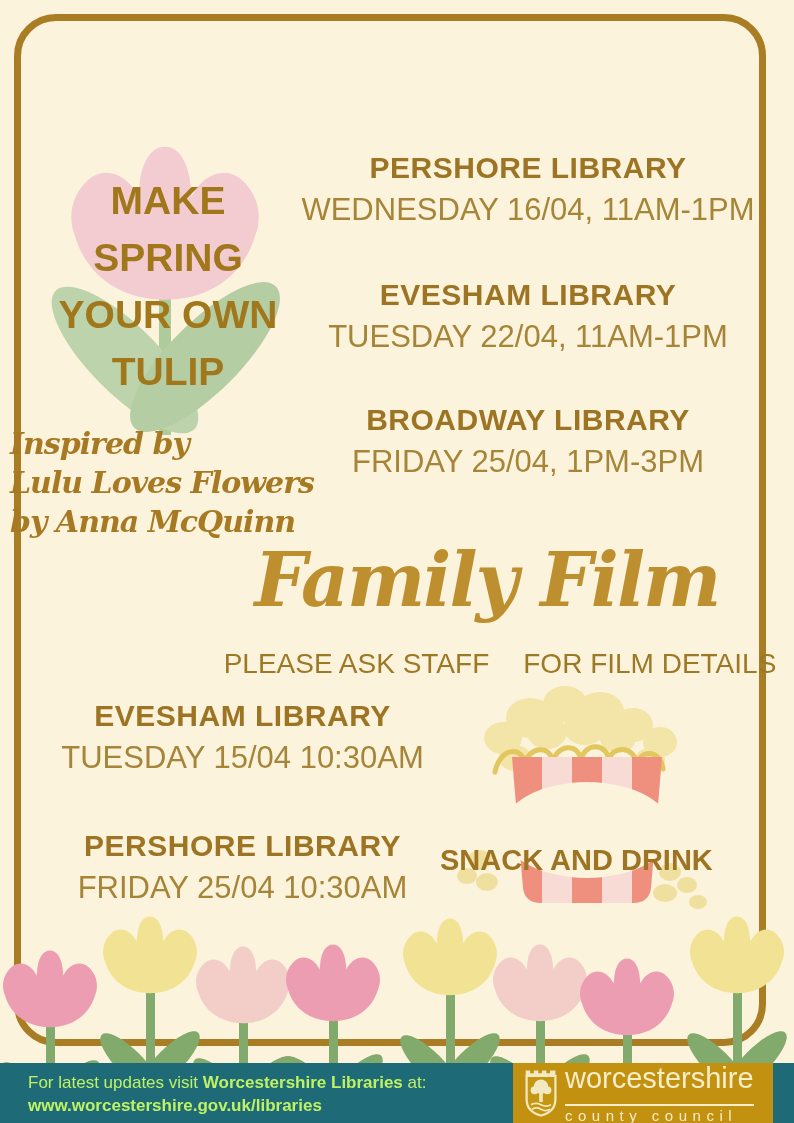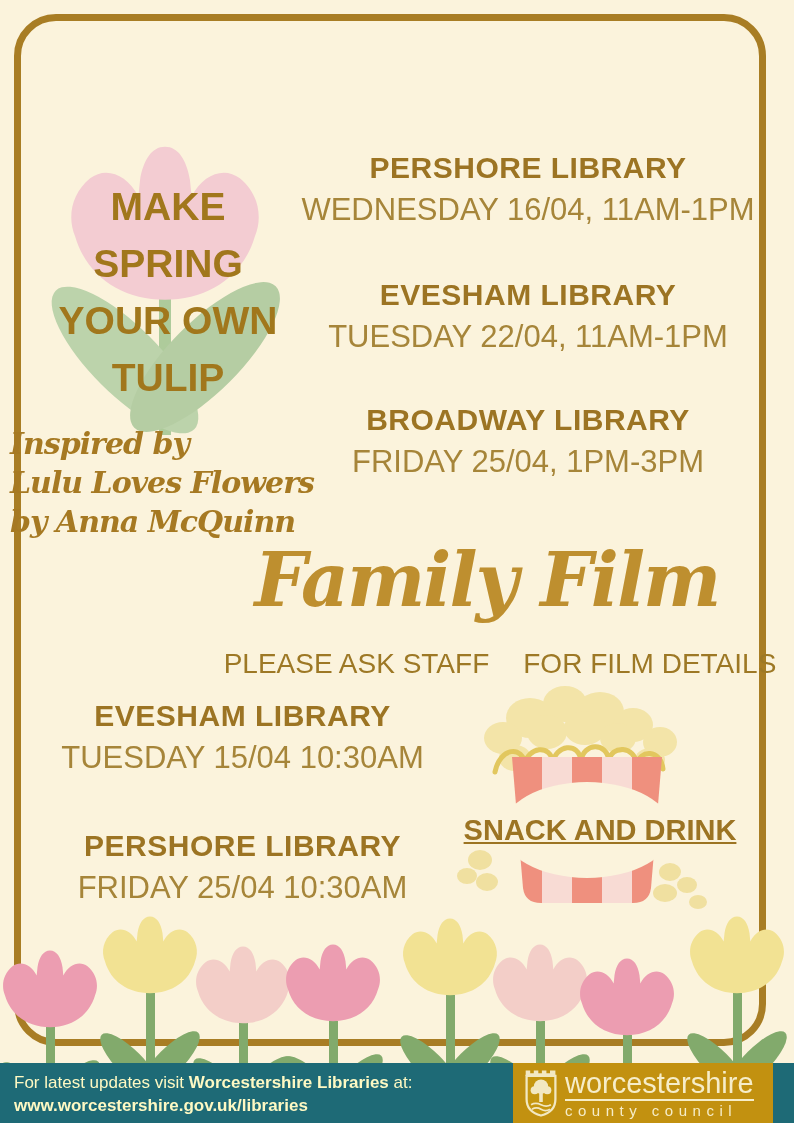--- a/index.html
+++ b/index.html
@@ -12,59 +12,59 @@
 
   
   .script{font-family:"DejaVu Serif",serif;font-style:italic;font-weight:bold;color:#BE8F2F;letter-spacing:-2px;}
   .poster-title{position:absolute;left:14px;top:38px;width:766px;text-align:center;font-size:78px;line-height:1;z-index:3;}
 
   
   .big-tulip{position:absolute;left:25px;top:125px;width:280px;height:340px;z-index:2;}
 
   
   .make-block{position:absolute;left:18px;top:172px;width:300px;text-align:center;z-index:4;
-    color:#A1771C;font-weight:bold;font-size:39px;line-height:57px;margin-top:6px;}
+    color:#A1771C;font-weight:bold;font-size:39px;line-height:57px;}
 
   
   .inspired-block{position:absolute;left:10px;top:424px;width:316px;text-align:left;z-index:4;
     font-size:30px;line-height:39px;color:#A67922;letter-spacing:-1px;}
 
   
   .event{position:absolute;text-align:center;z-index:3;}
   .event .lib{font-weight:bold;font-size:30px;color:#9C7423;letter-spacing:.5px;line-height:1;}
   .event .when{font-size:31px;color:#A68539;line-height:1;margin-top:11px;font-weight:400;}
   .craft-ev{left:278px;width:500px;}
   .craft-ev-0{top:153px;} .craft-ev-1{top:280px;} .craft-ev-2{top:405px;}
   .film-ev{left:20px;width:445px;}
   .film-ev-0{top:701px;} .film-ev-1{top:831px;}
 
   
   .film-title{position:absolute;left:180px;top:543px;width:614px;text-align:center;font-size:74px;line-height:1;z-index:3;}
   .film-note{position:absolute;left:120px;top:648px;width:760px;z-index:3;
     font-size:28px;color:#9D7825;display:flex;justify-content:center;gap:34px;}
 
   
-  .snack-block{position:absolute;left:440px;top:810px;width:320px;text-align:center;z-index:4;
-    font-weight:bold;font-size:29px;line-height:40px;color:#9C7423;text-decoration:underline;}
+  .snack-block{position:absolute;left:440px;top:840px;width:320px;z-index:4;
+    font-weight:bold;font-size:29px;line-height:40px;color:#9C7423;}
 
   
   .popcorn{position:absolute;left:455px;top:680px;width:260px;height:235px;z-index:3;}
 
   
   .tulip-row{position:absolute;left:0;top:895px;width:794px;height:168px;overflow:hidden;z-index:5;}
   .tulip{position:absolute;width:110px;height:240px;}
 
   
   .footer{position:absolute;left:0;top:1063px;width:794px;height:60px;background:#1E6A76;z-index:6;display:flex;}
-  .footer-text{color:#fef9c3;font-size:17px;line-height:23px;padding:8px 0 0 14px;flex:1;border-radius:25px;}
+  .footer-text{color:#bef264;font-size:17px;line-height:23px;padding:8px 0 0 28px;flex:1;border-radius:25px;}
   .footer-text .b{font-weight:bold;}
   .logo-block{position:absolute;left:513px;top:0;width:260px;height:60px;background:#C29110;display:flex;align-items:center;}
   .crest{width:36px;height:48px;margin-left:10px;flex:none;}
   .logo-words{color:#F6EDC9;margin-left:6px;line-height:1;}
-  .logo-main{font-size:29px;letter-spacing:0;border-bottom:2px solid #F6EDC9;padding-bottom:1px;display:inline-block;}
+  .logo-main{font-size:29px;letter-spacing:0;border-bottom:2px solid #F6EDC9;padding-bottom:11px;display:inline-block;}
   .logo-sub{font-size:15px;letter-spacing:5.5px;margin-top:2px;}
 </style>
 </head>
 <body>
 
 <div class="poster">
 
   <svg width="0" height="0" style="position:absolute">
     <defs>
       <symbol id="flower" viewBox="0 0 120 110">

